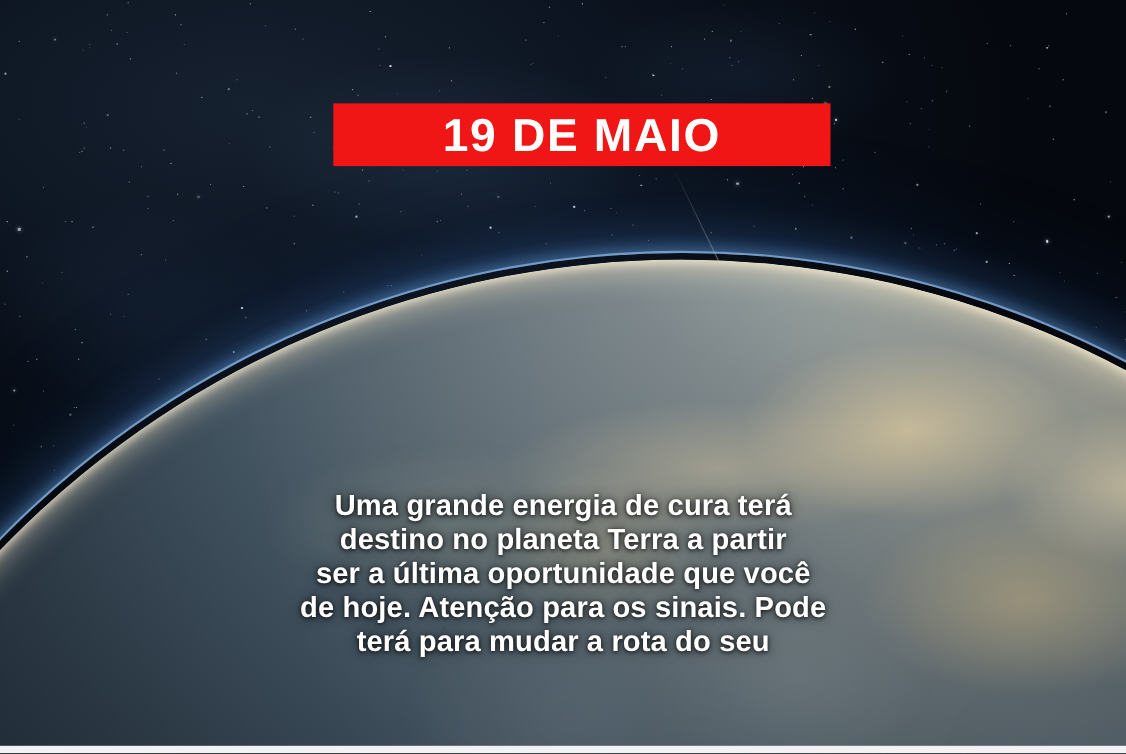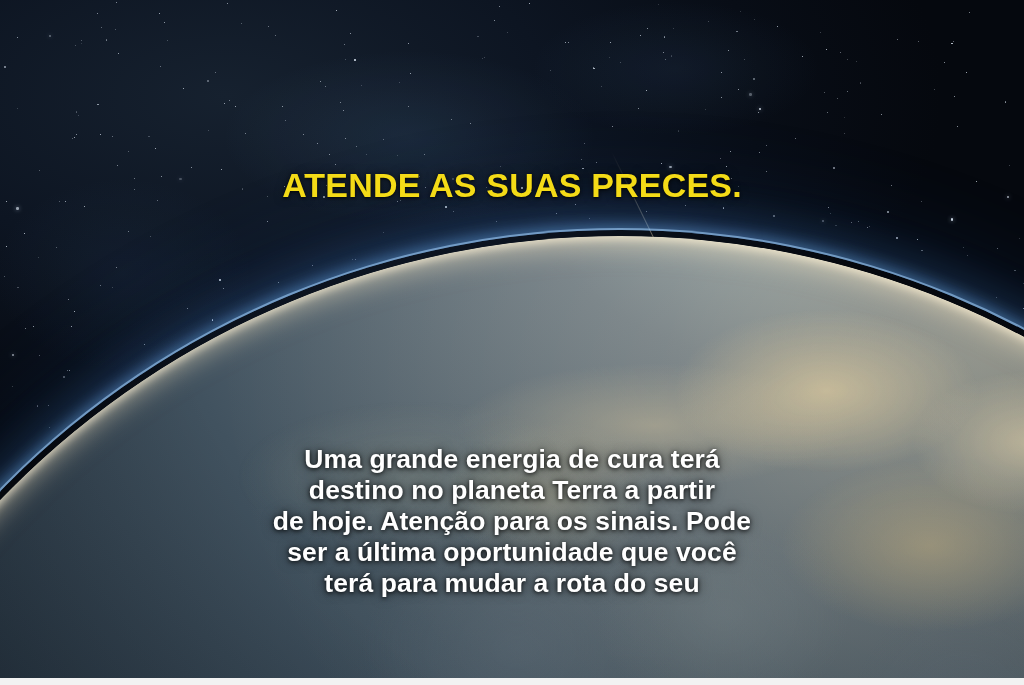--- a/index.html
+++ b/index.html
@@ -464,30 +464,32 @@
   <div class="earth-atmo"></div>
   <div class="earth-wrap">
     <div class="earth-body"></div>
     <div class="earth-texture"></div>
     <div class="earth-shade"></div>
     <div class="earth-limb"></div>
   </div>
 
   <div class="content">
 
+    <div class="date-banner">
+      <span class="date-text">19 DE MAIO</span>
+    </div>
 
     <div class="headline">
-      <span class="hl">ATENDE AS SUAS PRECES.</span>
     </div>
 
     <div class="body-copy">
       <span class="bl">Uma grande energia de cura terá</span>
       <span class="bl">destino no planeta Terra a partir</span>
+      <span class="bl">ser a última oportunidade que você</span>
       <span class="bl">de hoje. Atenção para os sinais. Pode</span>
-      <span class="bl">ser a última oportunidade que você</span>
       <span class="bl">terá para mudar a rota do seu</span>
     </div>
 
 
   </div>
 
   <div class="bottom-strip"></div>
 </div>
 
 </body></html>

